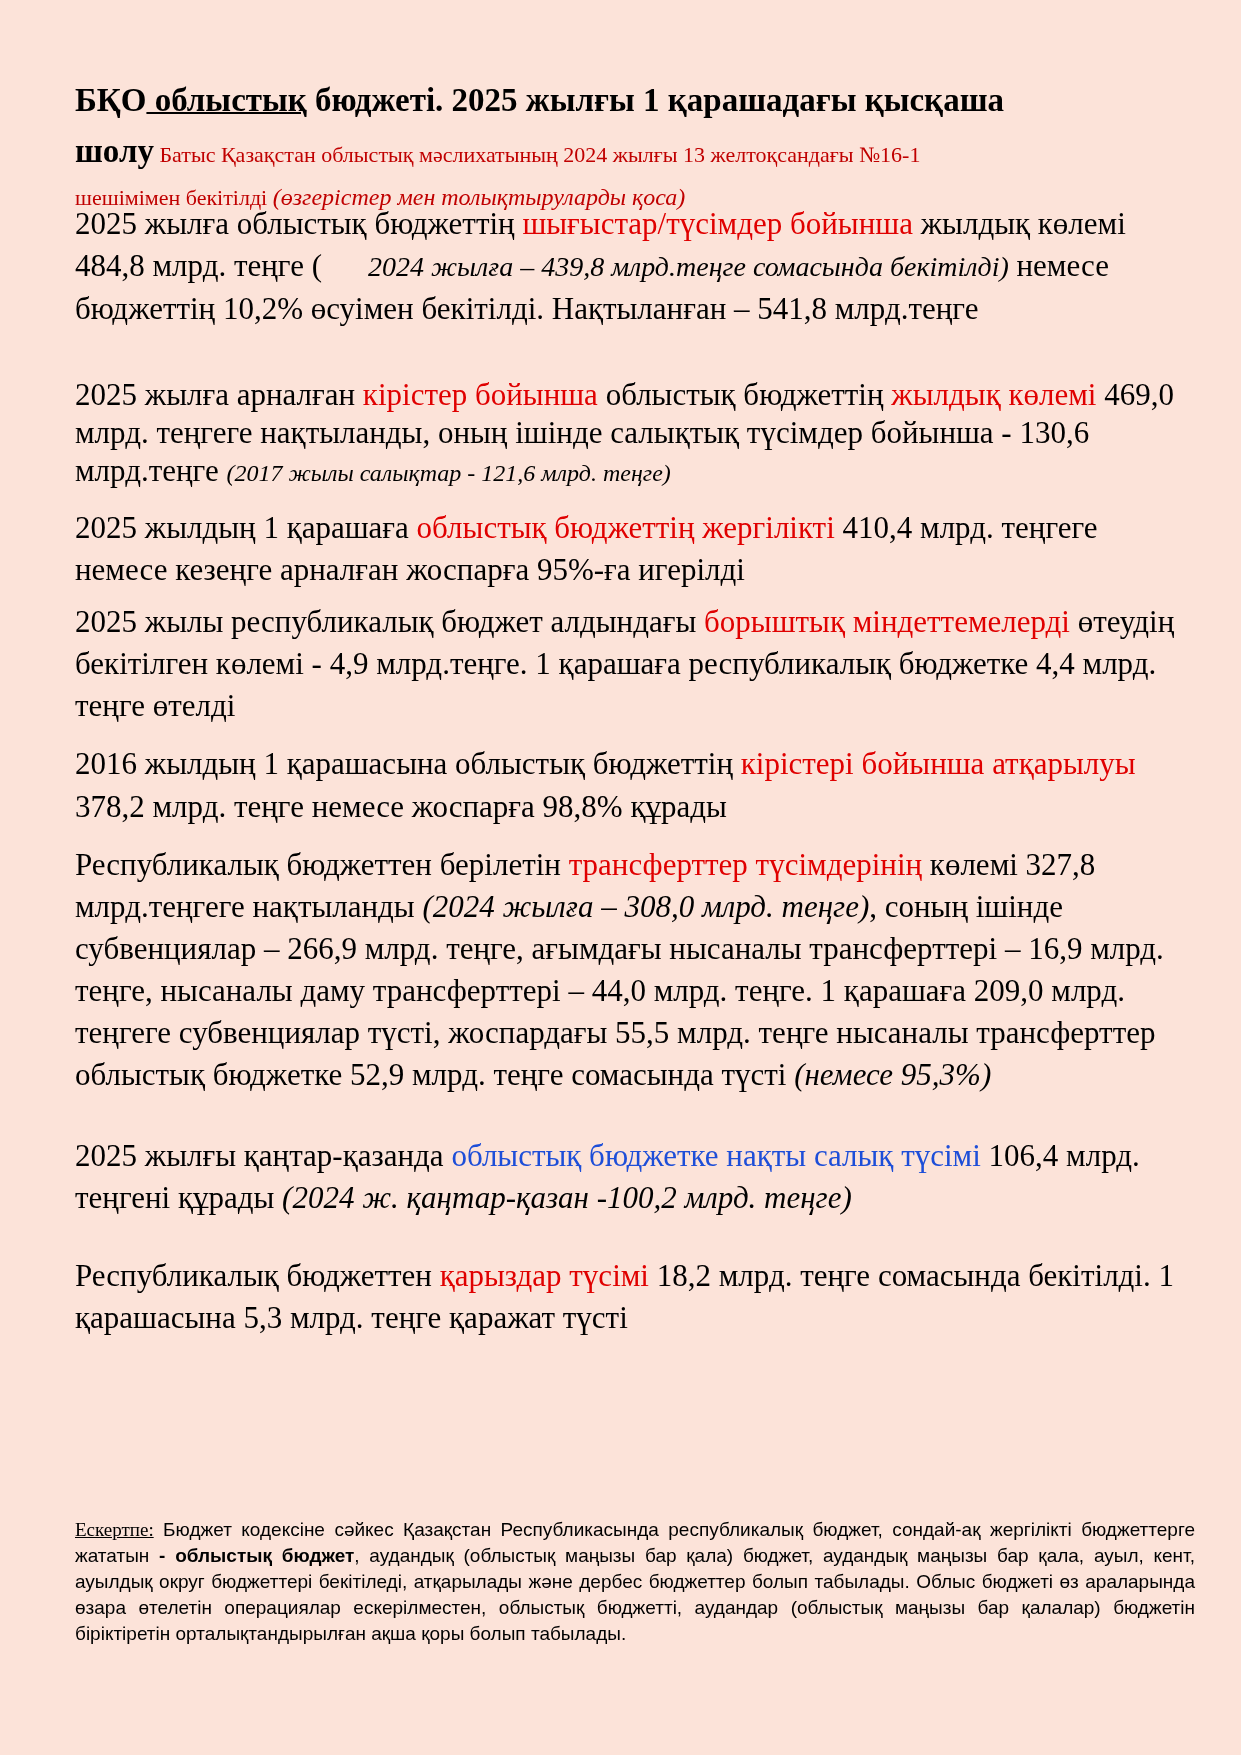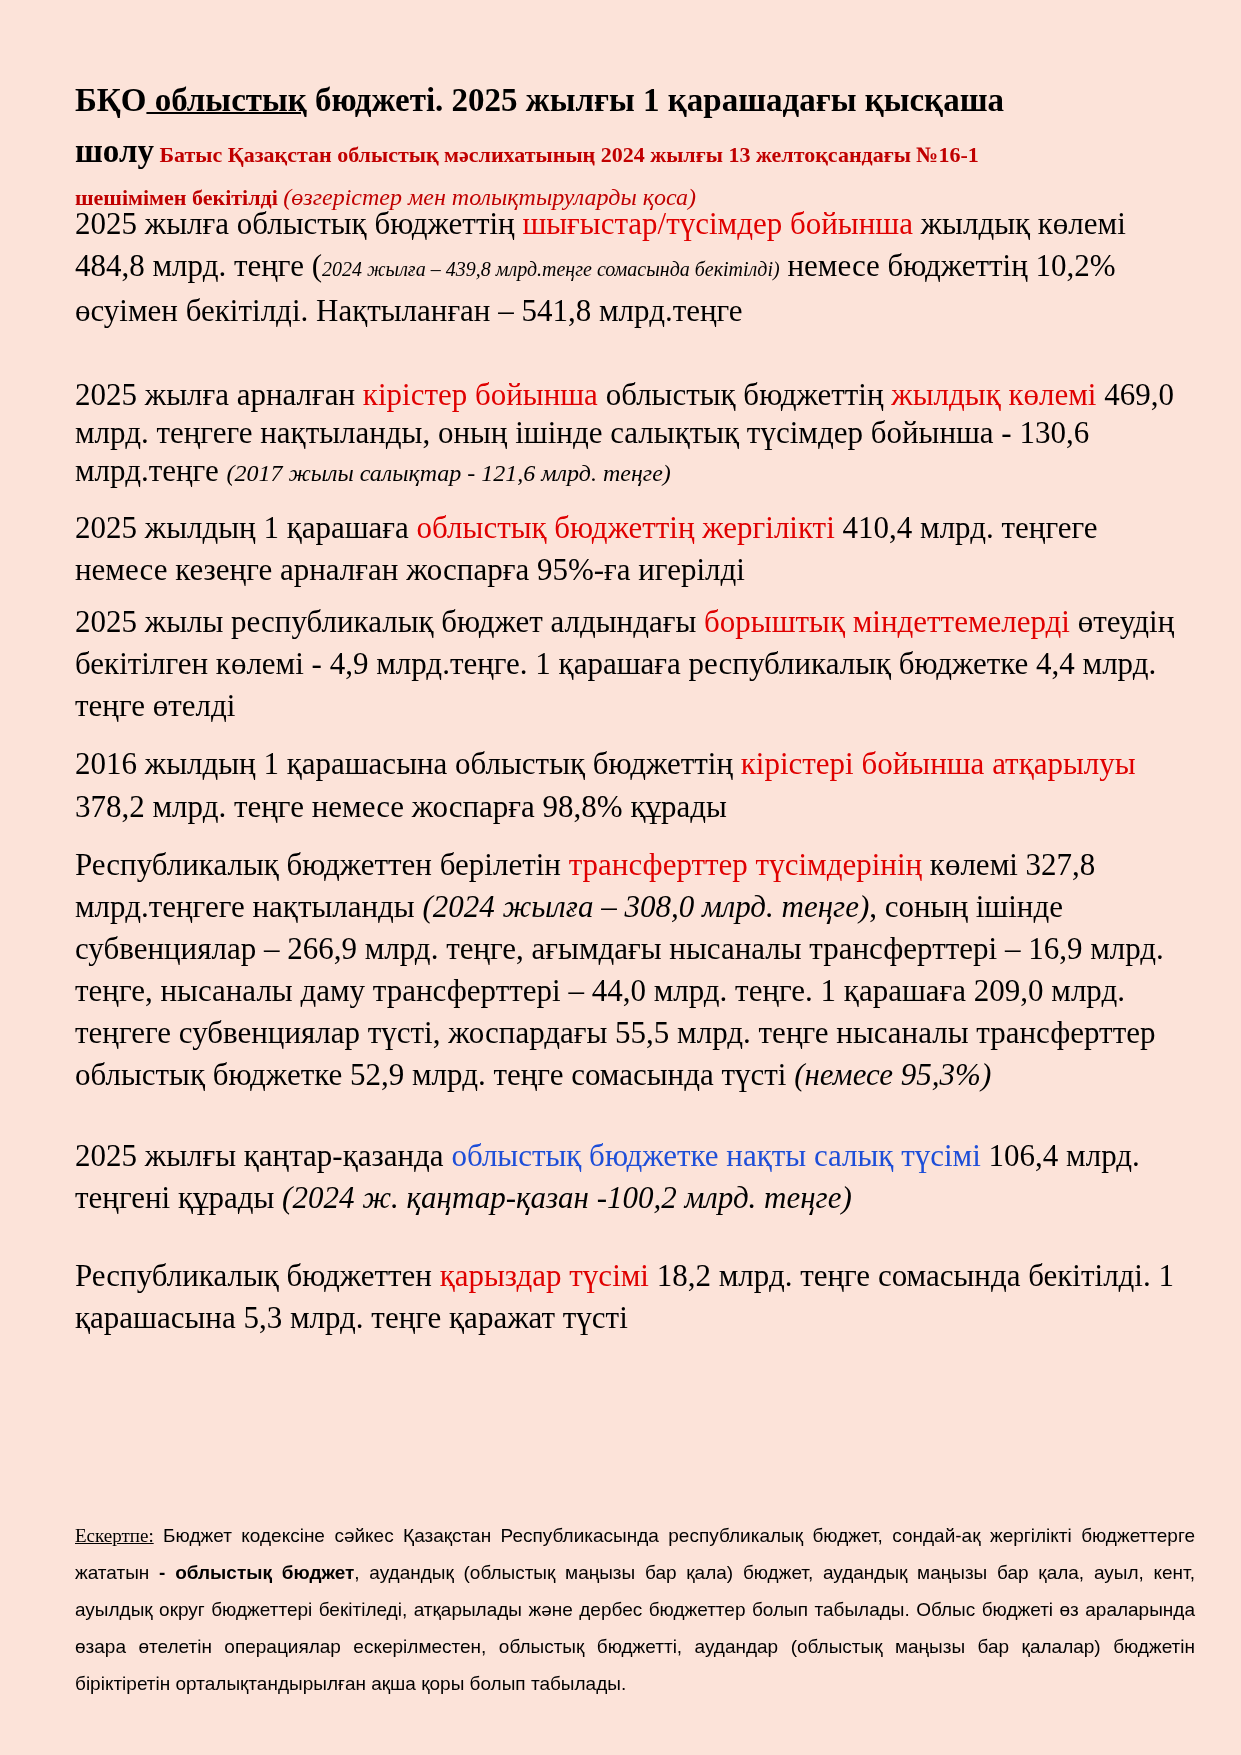--- a/index.html
+++ b/index.html
@@ -10,36 +10,36 @@
     color: #000;
     overflow: hidden;
     position: relative;
   }
   .page { position: absolute; left: 75px; top: 0; width: 1120px; }
   .title {
     position: absolute; top: 72px; left: 0; width: 1120px;
     font-weight: bold; font-size: 33px; line-height: 56px; margin: 0;
   }
   .title .u { text-decoration: underline; text-decoration-thickness: 2px; }
-  .title .sub { font-weight: bold; font-size: 22px; color: #c00000; }
+  .title .sub { font-weight: normal; font-size: 22px; color: #c00000; }
   .title .sub-it { font-weight: normal; font-style: italic; font-size: 24px; color: #c00000; }
   .title .l2 { display:block; line-height: 46px; }
   .title .l3 { display:block; line-height: 40px; margin-top: -4px; }
   .para {
     position: absolute; left: 0; width: 1120px; margin: 0;
     font-size: 31px; line-height: 42px;
   }
   .para .r { color: #e00000; }
   .para .rn { color: #1d4ed8; }
   .para .i { font-style: italic; }
-  .para .si { font-style: italic; font-size: 20px; }
+  .para .si { font-style: italic; font-size: 28px; margin-left: 46px; }
   .para .sm { font-size: 24px; font-style: italic; }
   .note {
     position: absolute; left: 0; top: 1517px; width: 1120px; margin: 0;
-    font-family: "Liberation Sans", sans-serif; font-size: 19px; line-height: 37px;
+    font-family: "Liberation Sans", sans-serif; font-size: 19px; line-height: 26px;
     text-align: justify;
   }
   .note .lbl { font-family: "Liberation Serif", serif; text-decoration: underline; }
   .note b { font-weight: bold; }
 </style>
 </head>
 <body>
 
 <div class="page">
 

